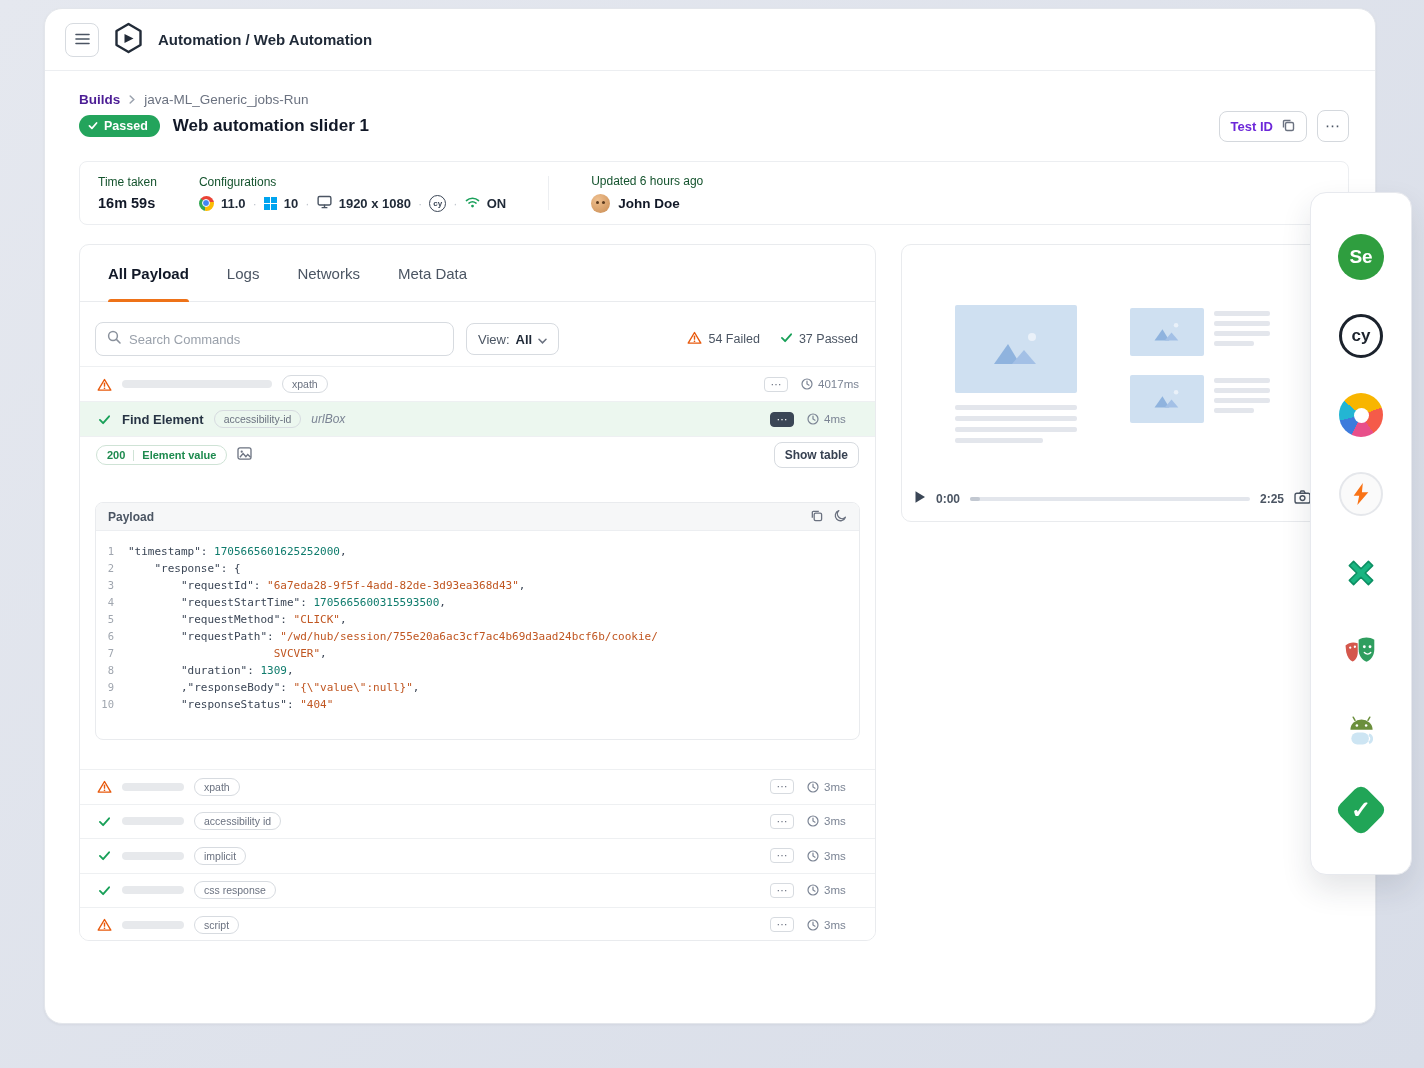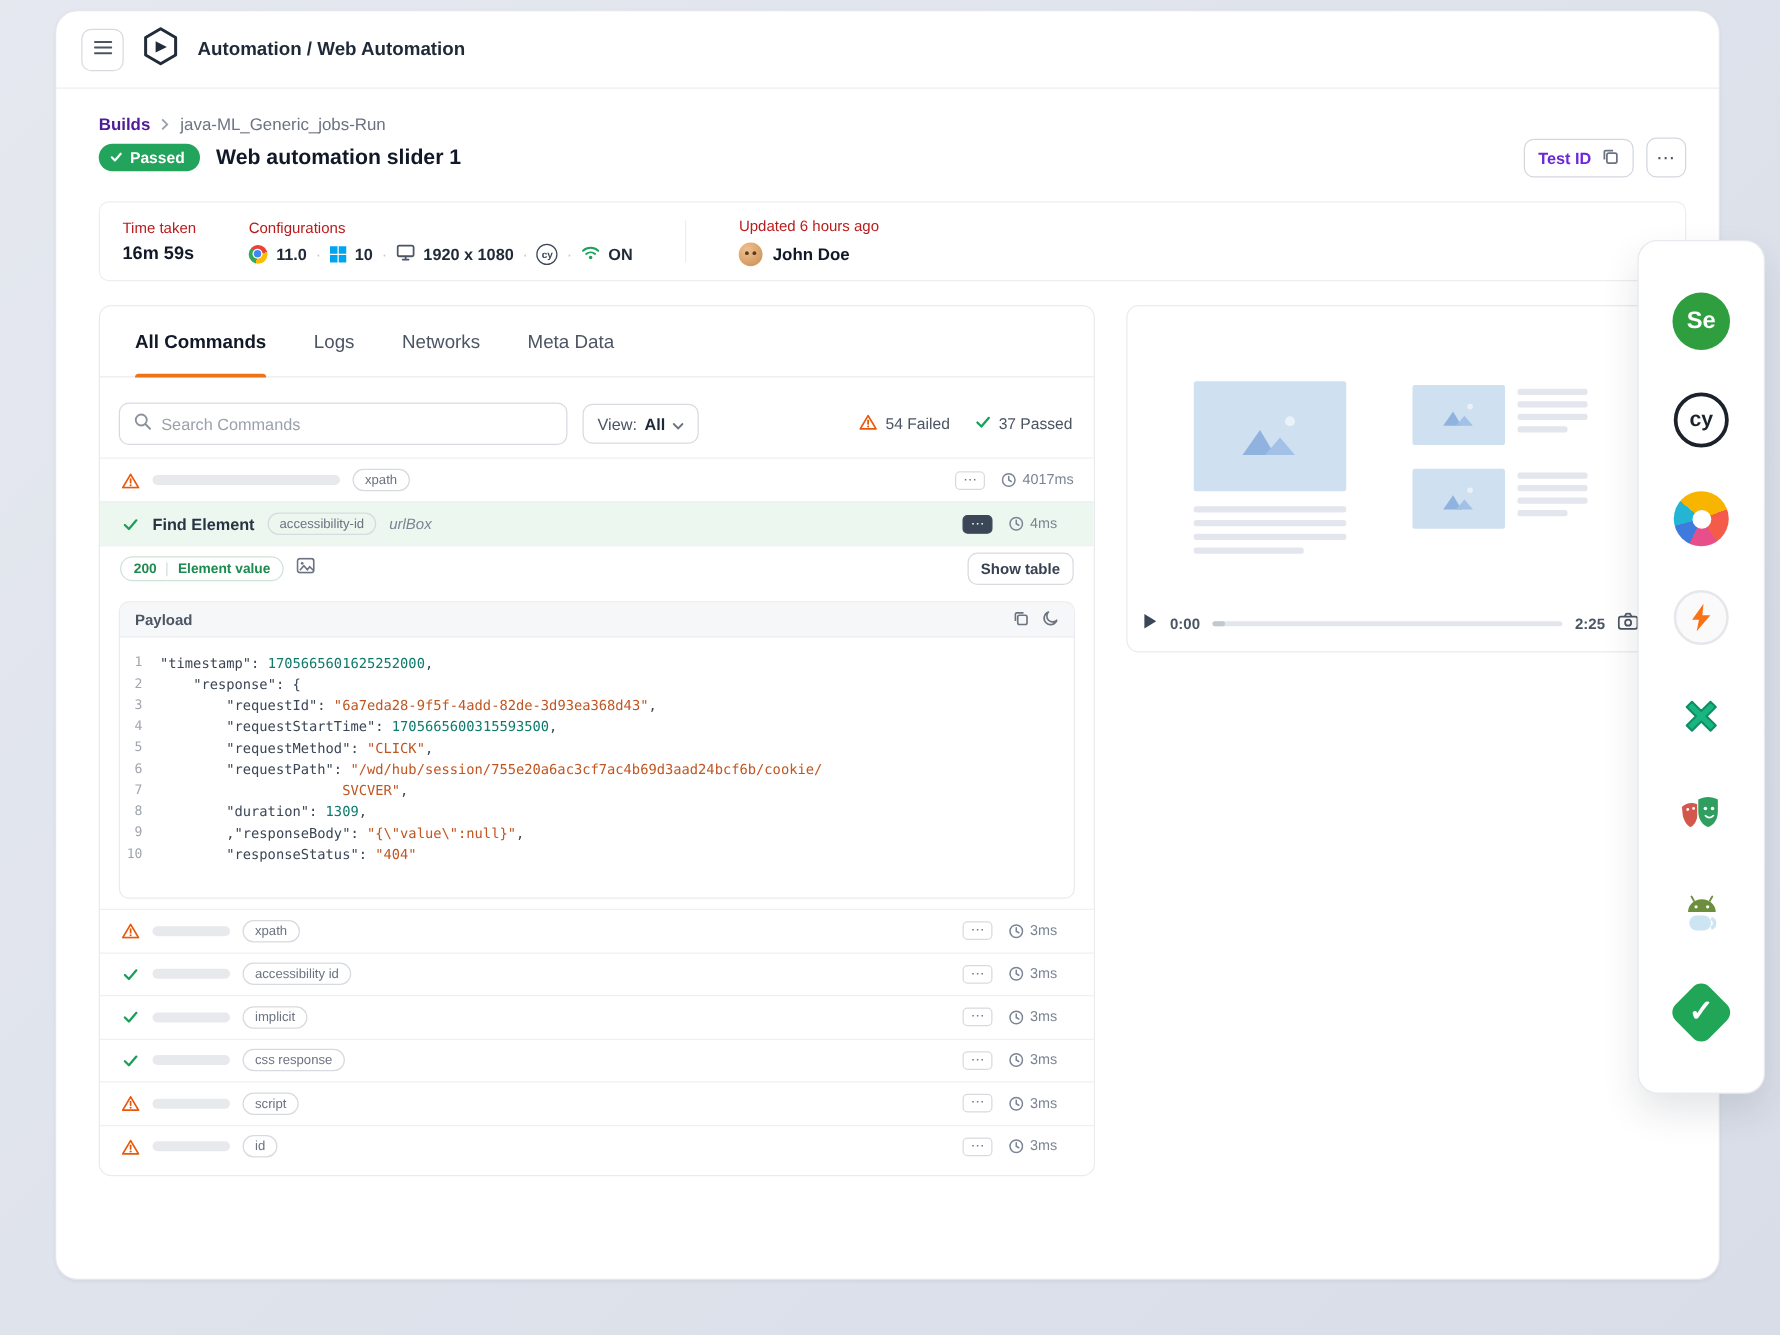--- a/index.html
+++ b/index.html
@@ -23,21 +23,21 @@
   
   .title-row{position:absolute;left:34px;right:26px;top:100px;height:34px;display:flex;align-items:center;gap:13px}
   .badge-passed{display:flex;align-items:flex-start;gap:6px;background:#23a45c;color:#fff;font-size:12.5px;font-weight:700;border-radius:20px;padding:4px 12px 4px 9px}
   .page-title{font-size:17px;font-weight:700;color:#111827}
   .title-actions{margin-left:auto;display:flex;align-items:center;gap:10px}
   .btn-outline{display:flex;align-items:center;gap:8px;border:1px solid #d4d8dd;border-radius:8px;background:#fff;padding:6px 11px;font-size:13px;font-weight:700;color:#6d28d9;cursor:pointer}
   .btn-more{width:32px;height:32px;border:1px solid #d4d8dd;border-radius:8px;background:#fff;display:flex;align-items:center;justify-content:center;font-size:15px;color:#4b5563;letter-spacing:1px;cursor:pointer}
 
   
   .info-bar{position:absolute;left:34px;top:152px;width:1270px;height:64px;border:1px solid #eceef1;border-radius:8px;display:flex;align-items:center;padding:0 18px;gap:42px}
-  .info-col .lbl{font-size:12px;color:#b91c1c;margin-bottom:6px}
+  .info-col .lbl{font-size:12px;color:#14532d;margin-bottom:6px}
   .info-col .val{font-size:14.5px;font-weight:700;color:#111827}
   .cfg-row{display:flex;align-items:center;gap:7px;font-size:13px;font-weight:700;color:#1f2937}
   .dot-sep{color:#c3c8cf;font-weight:400}
   .chrome-icon{width:15px;height:15px;border-radius:50%;background:conic-gradient(from -45deg,#ea4335 0 120deg,#fbbc05 0 240deg,#34a853 0 360deg);position:relative;display:inline-block;flex:none}
   .chrome-icon span{position:absolute;inset:3.5px;background:#4285f4;border:1.5px solid #fff;border-radius:50%}
   .win-icon{width:13px;height:13px;display:grid;grid-template-columns:1fr 1fr;grid-template-rows:1fr 1fr;gap:1px;flex:none}
   .win-icon span{background:#00a4ef}
   .cy-small{width:17px;height:17px;border:1.5px solid #3b4656;border-radius:50%;display:flex;align-items:center;justify-content:center;font-size:8px;font-weight:700;color:#3b4656;flex:none}
   .vdiv{width:1px;height:34px;background:#eceef1}
   .user-row{display:flex;align-items:center;gap:8px;font-size:13.5px;font-weight:700;color:#111827}
@@ -73,21 +73,21 @@
   .row-right{margin-left:auto;display:flex;align-items:center;gap:13px}
   .more-pill{min-width:24px;height:15px;border:1px solid #d7dbe0;border-radius:4px;display:flex;align-items:center;justify-content:center;font-size:11px;color:#6b7280;line-height:1;cursor:pointer;background:#fff}
   .row.selected .more-pill{background:#3b4656;border-color:#3b4656;color:#fff}
   .duration{display:flex;align-items:center;gap:5px;font-size:11.5px;color:#7b8494;min-width:52px;justify-content:flex-start}
 
   .result-row{height:37px;display:flex;align-items:center;gap:10px;padding:0 16px;border-top:1px solid #eef0f2}
   .status-pill{display:flex;align-items:center;gap:8px;border:1px solid #cfe3d6;border-radius:14px;padding:3px 10px;font-size:11px;font-weight:700;color:#1d8a4e}
   .status-pill .pdiv{width:1px;height:11px;background:#cfe3d6}
   .btn-table{margin-left:auto;border:1px solid #d7dbe0;border-radius:8px;background:#fff;padding:5px 10px;font-size:12px;font-weight:600;color:#374151;cursor:pointer}
 
-  .payload-wrap{margin:8px 15px;height:238px;border:1px solid #e9ebee;border-radius:8px;overflow:hidden}
+  .payload-wrap{margin:29px 15px;height:238px;border:1px solid #e9ebee;border-radius:8px;overflow:hidden}
   .payload-header{height:28px;background:#f6f7f8;border-bottom:1px solid #eceef1;display:flex;align-items:center;padding:0 12px;font-size:12px;font-weight:700;color:#4b5563}
   .payload-header .ph-icons{margin-left:auto;display:flex;align-items:center;gap:11px}
   .payload-code{padding:12px 0 28px;font-family:"DejaVu Sans Mono",monospace;font-size:11px;line-height:17px;overflow:hidden}
   .code-line{display:flex}
   .ln{width:32px;text-align:right;padding-right:14px;color:#a0a6af;font-size:10.5px;flex:none}
   .code-text{white-space:pre}
   .tk-k{color:#3b4656}.tk-p{color:#3b4656}.tk-n{color:#0e7b6c}.tk-s{color:#c05621}
 
   
   .video-panel{position:absolute;left:856px;top:235px;width:448px;height:278px;border:1px solid #e9ebee;border-radius:10px;background:#fff;overflow:hidden}
@@ -204,21 +204,21 @@
         <div class="lbl">Updated 6 hours ago</div>
         <div class="user-row">
           <span class="avatar"></span>
           <span>John Doe</span>
         </div>
       </div>
     </div>
 
     <section class="commands-panel">
       <div class="tabs" id="tabs">
-          <div class="tab active">All Commands</div>
+          <div class="tab active">All Payload</div>
           <div class="tab">Logs</div>
           <div class="tab">Networks</div>
           <div class="tab">Meta Data</div>
         </div>
 
       <div class="cmd-toolbar">
         <div class="search-box">
           <span><svg width="14" height="14" viewBox="0 0 14 14">
                 <circle cx="6" cy="6" r="4.4" fill="none" stroke="#8a919c" stroke-width="1.5"></circle>
                 <path d="M9.4 9.4 13 13" stroke="#8a919c" stroke-width="1.5" stroke-linecap="round"></path>

